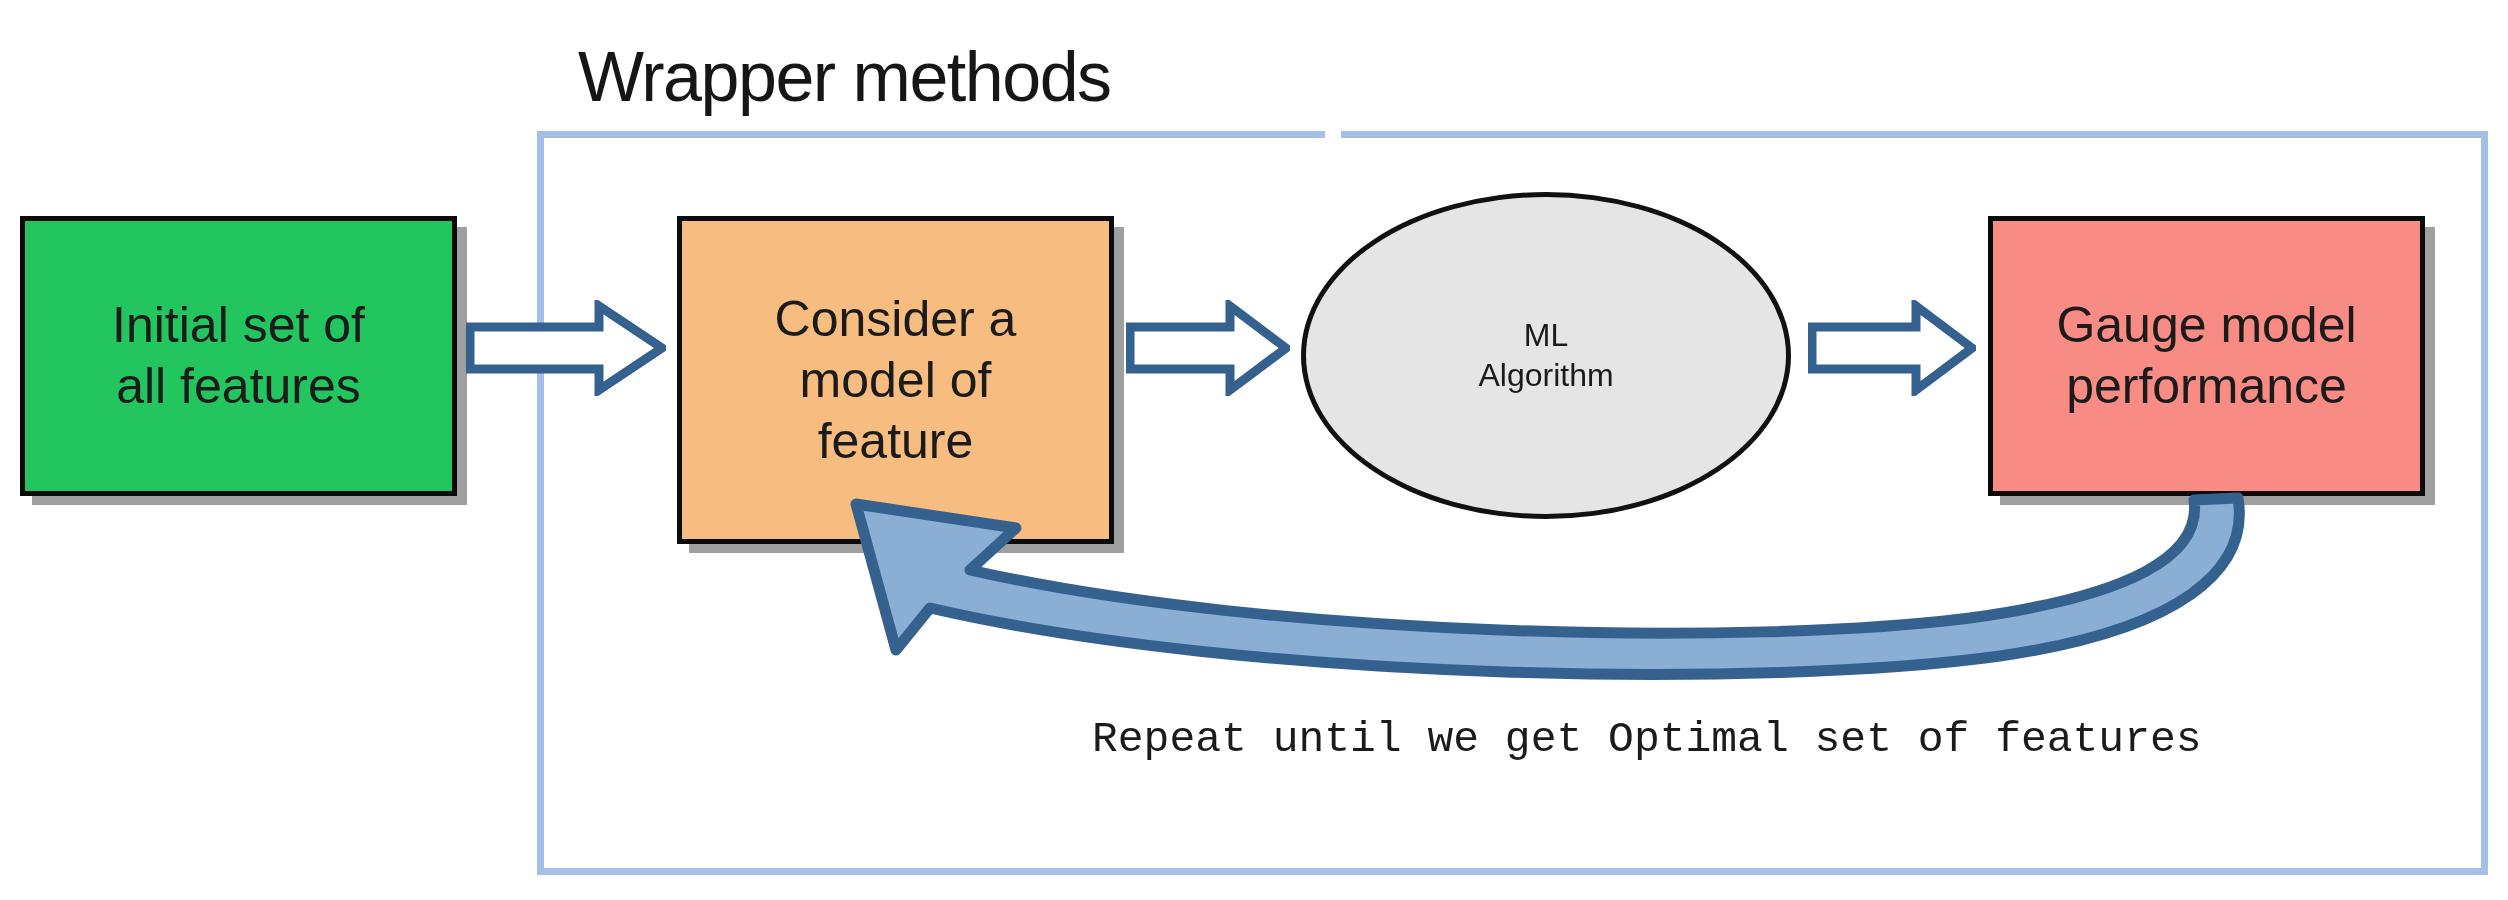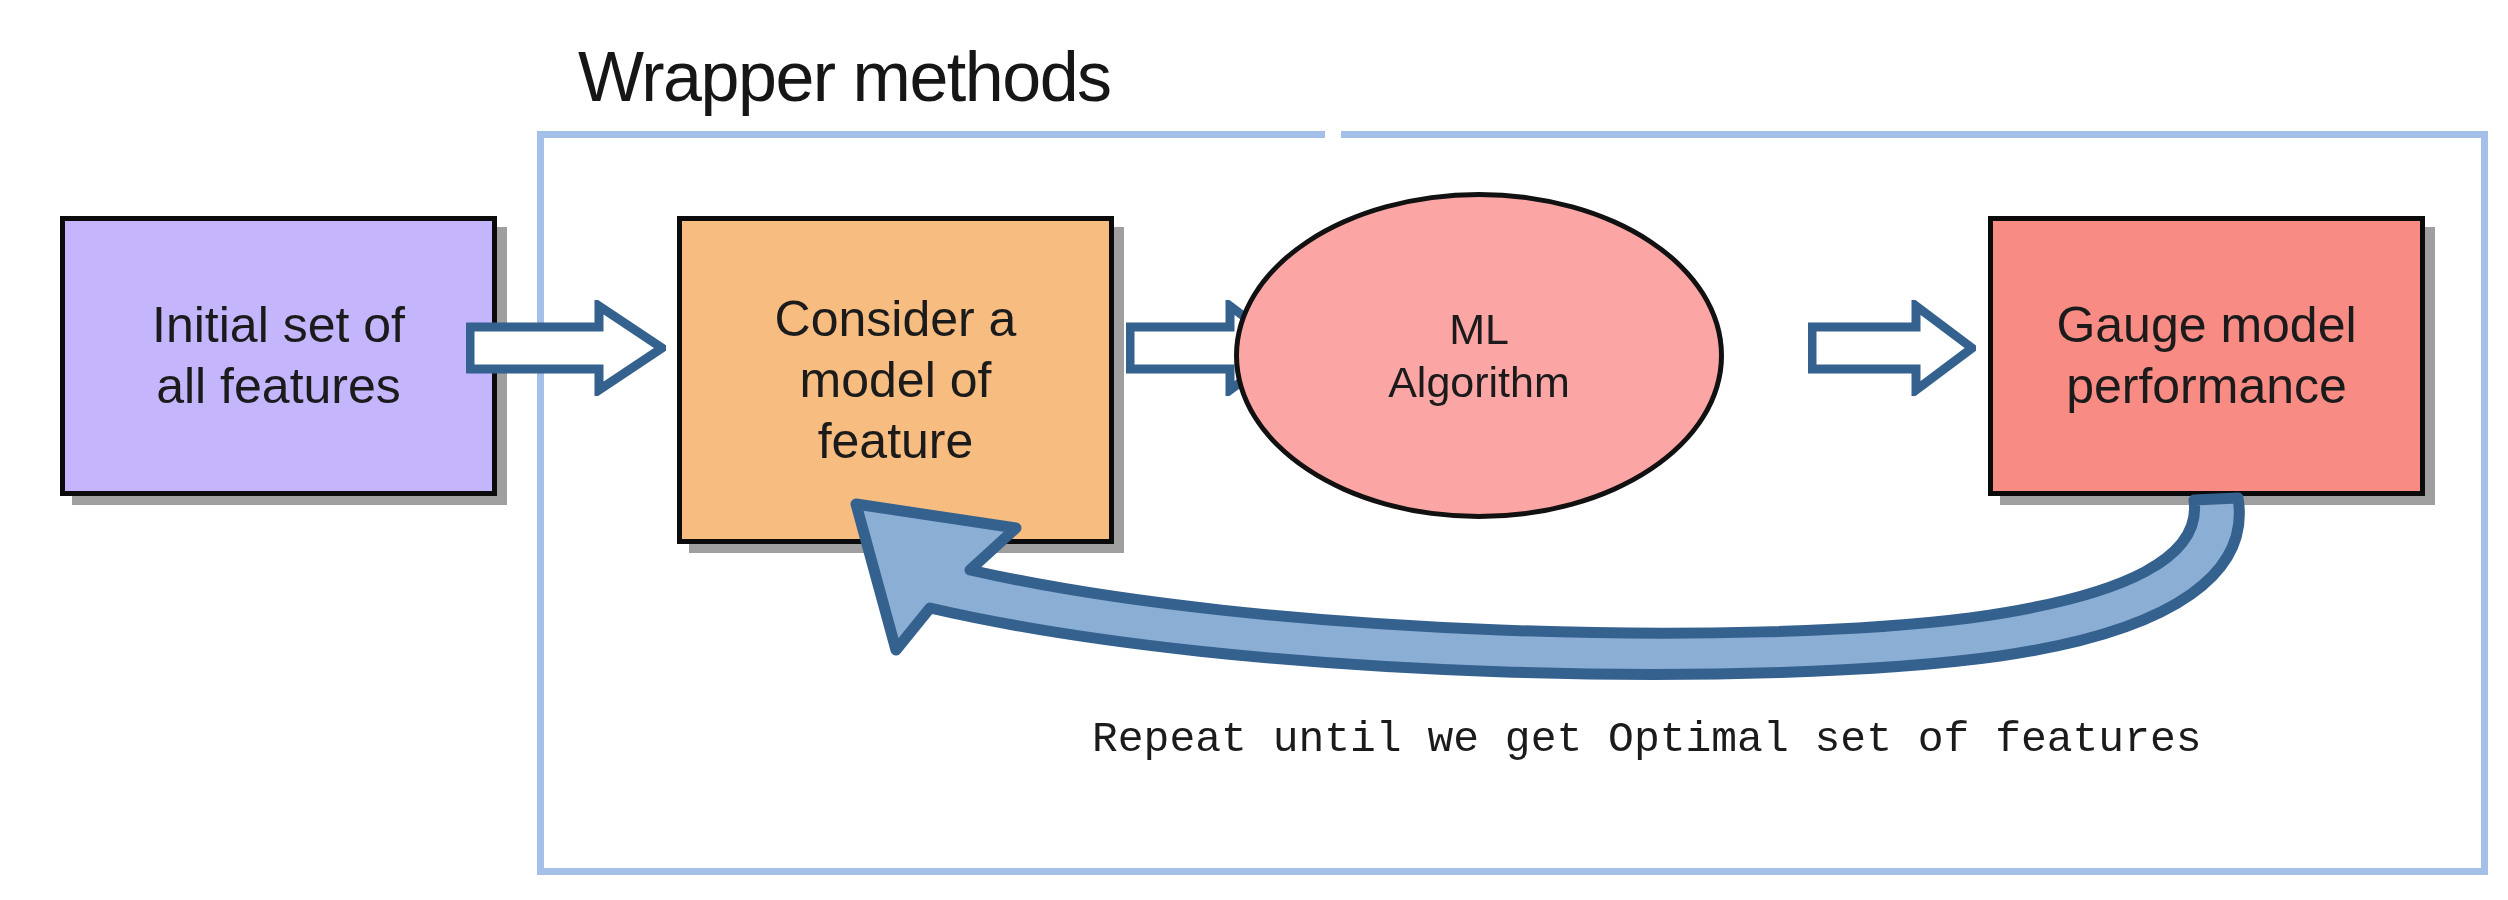--- a/index.html
+++ b/index.html
@@ -64,49 +64,48 @@
     text-align: center;
     color: #1b1b1b;
     font-size: 50px;
     line-height: 1.22;
     box-shadow: 11px 10px 0 -1px rgba(80,80,80,0.55);
   }
   .node-box .label { padding: 0 8px; }
 
   #box-initial {
     left: 20px;  top: 216px;  width: 437px; height: 280px;
-    background: #c4b5fd;
-    margin-left: 40px;
+    background: #22c55e;
   }
   #box-subset {
     left: 677px; top: 216px;  width: 437px; height: 328px;
     background: #F7BC7F;
   }
   #box-gauge {
     left: 1988px; top: 216px; width: 437px; height: 280px;
     background: #F98B85;
   }
 
   
   #ellipse-ml {
     position: absolute;
-    left: 1234px;
+    left: 1301px;
     top: 192px;
     width: 490px;
     height: 327px;
     border-radius: 50%;
-    background: #fca5a5;
+    background: #e5e5e5;
     border: 5px solid #111111;
     box-sizing: border-box;
     display: flex;
     align-items: center;
     justify-content: center;
     text-align: center;
     color: #1b1b1b;
-    font-size: 43px;
+    font-size: 32px;
     line-height: 1.22;
   }
 
   
   .block-arrow { position: absolute; }
   #arrow-1 { left: 466px;  top: 300px; width: 200px; height: 96px; }
   #arrow-2 { left: 1126px; top: 300px; width: 164px; height: 96px; }
   #arrow-3 { left: 1808px; top: 300px; width: 168px; height: 96px; }
 
   

